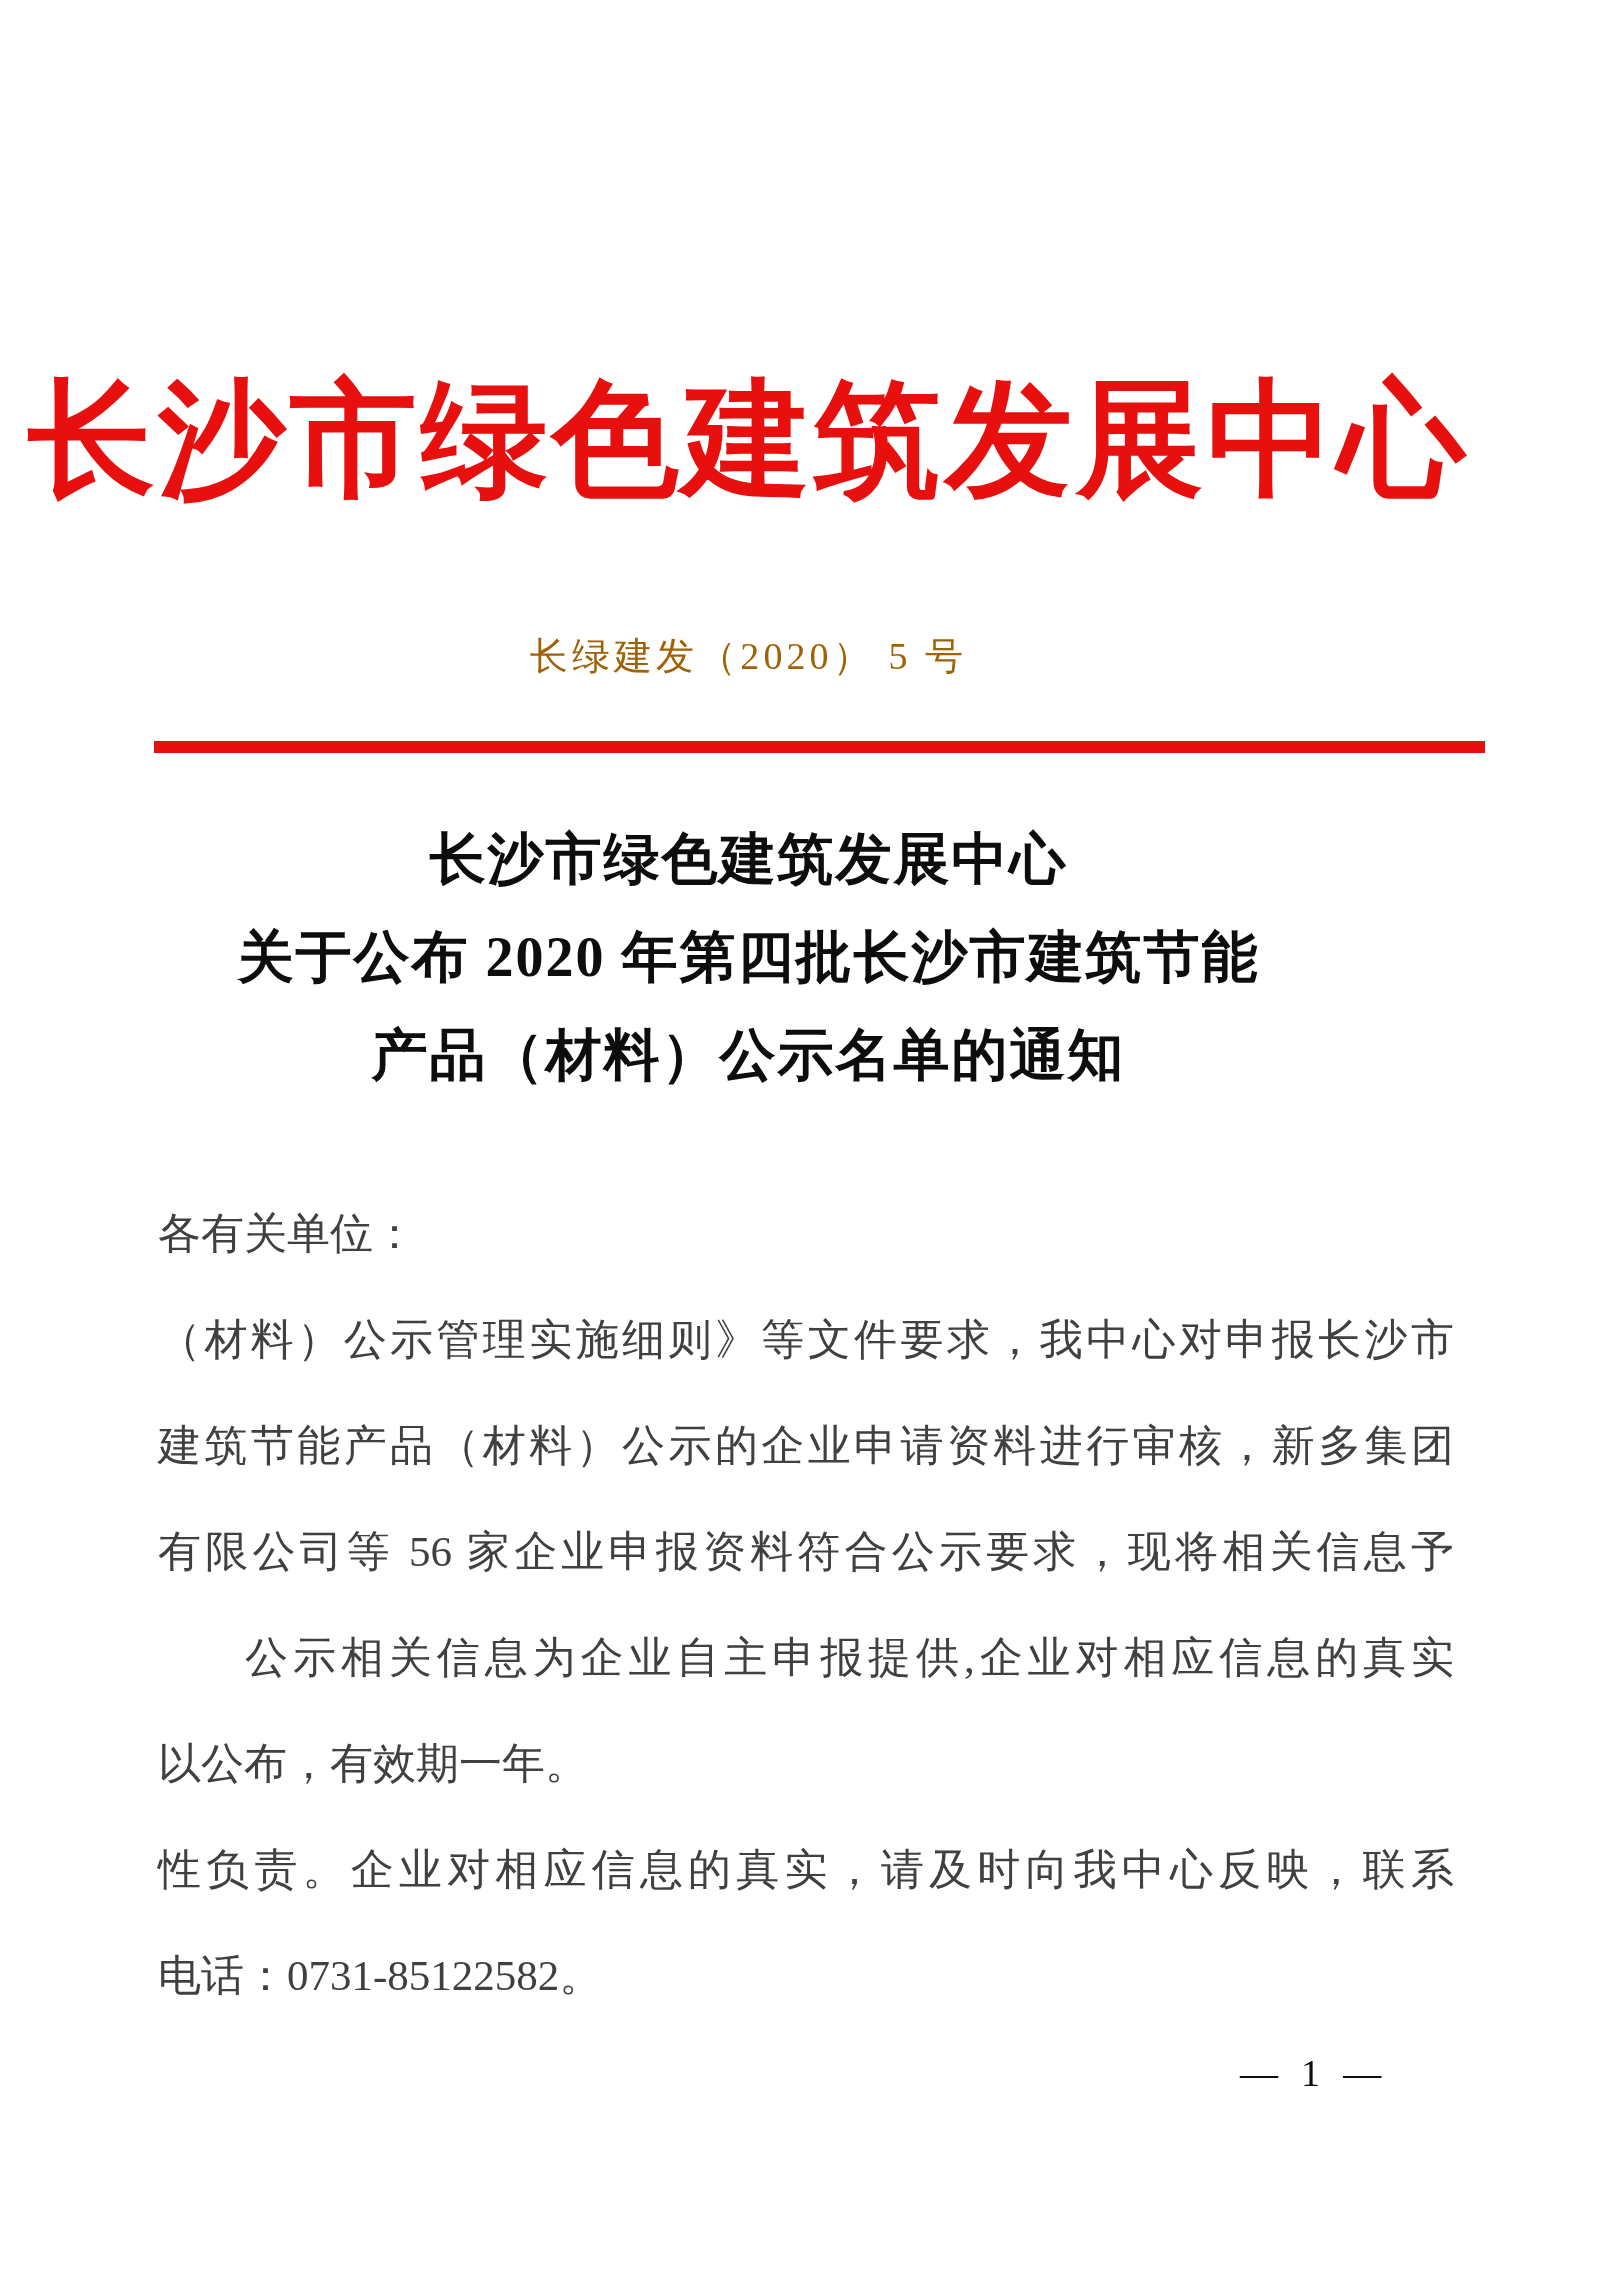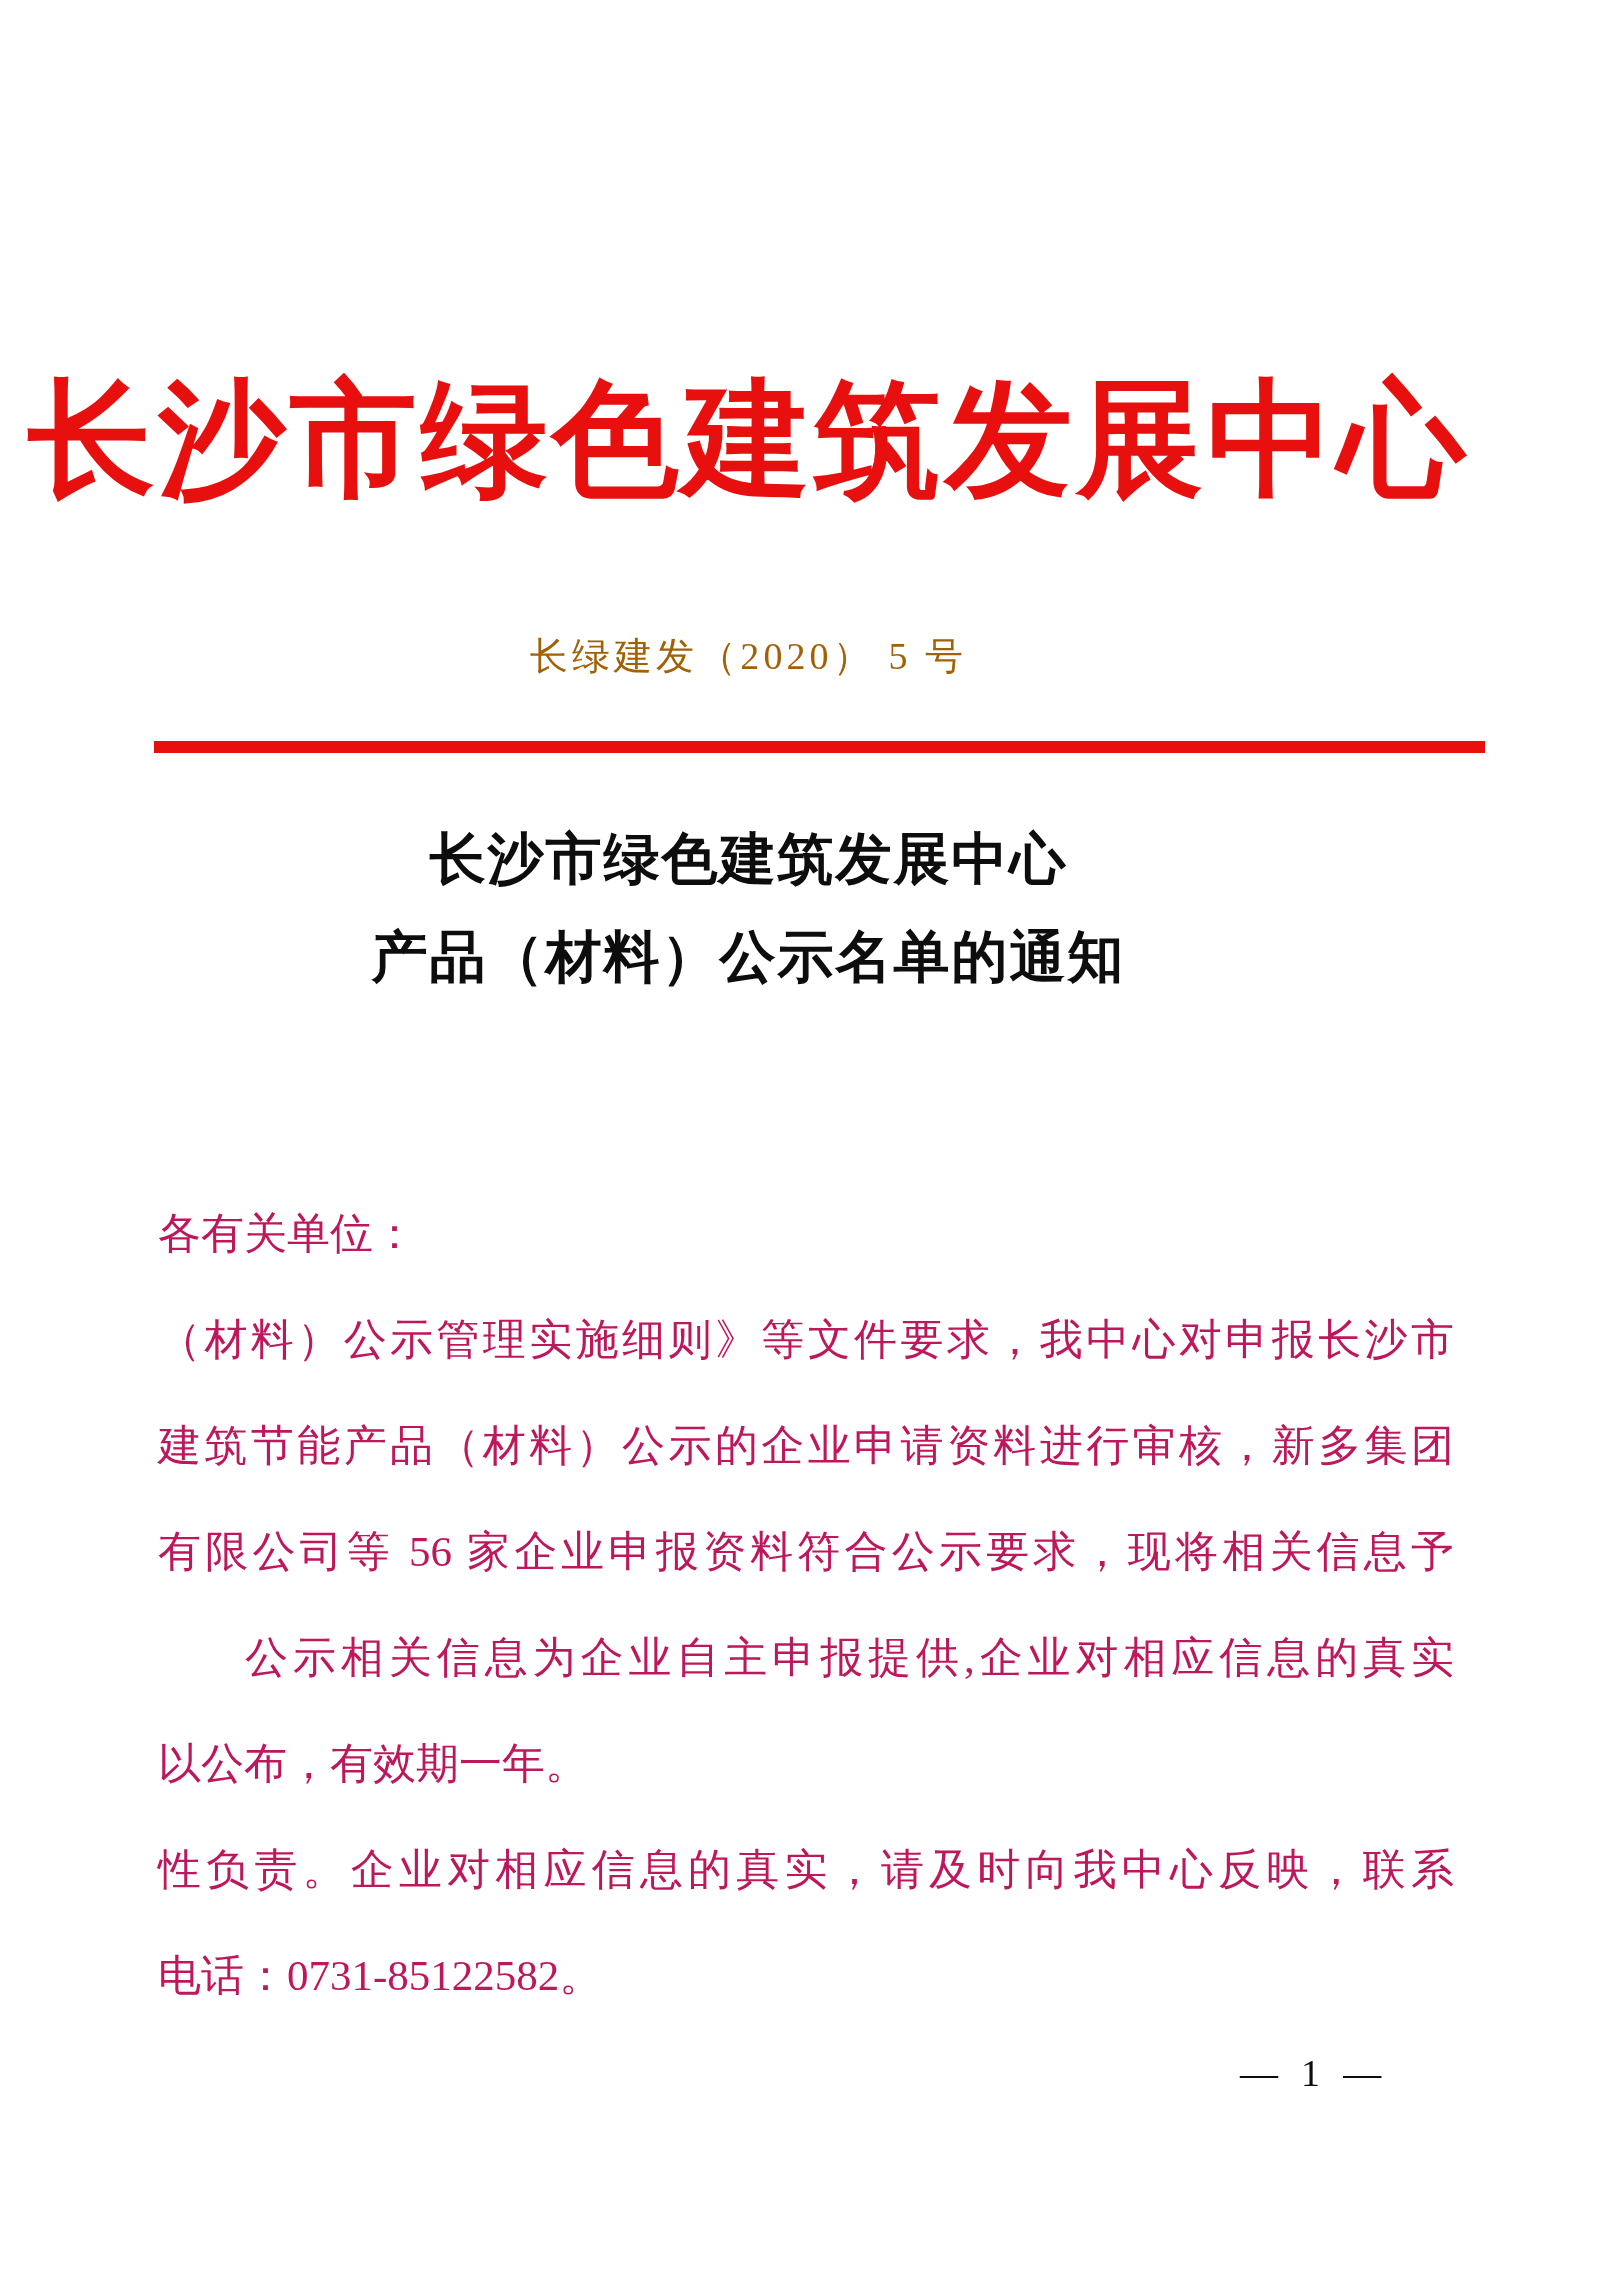--- a/index.html
+++ b/index.html
@@ -65,21 +65,21 @@
     letter-spacing: 2px;
   }
   
   .body-text {
     position: absolute;
     top: 1181px;
     left: 158px;
     width: 1296px;
     font-size: 43px;
     line-height: 106px;
-    color: #be185d;
+    color: #404040;
   }
   .body-line {
     width: 100%;
   }
   .fill {
     text-align: justify;
     text-align-last: justify;
   }
   .indent {
     text-indent: 87px;
@@ -100,20 +100,21 @@
 <div class="page">
 
   <div class="org-title">长沙市绿色建筑发展中心</div>
 
   <div class="doc-number">长绿建发（2020） 5 号</div>
 
   <div class="red-rule"></div>
 
   <div class="doc-title">
     <div class="title-line">长沙市绿色建筑发展中心</div>
+    <div class="title-line">关于公布 2020 年第四批长沙市建筑节能</div>
     <div class="title-line">产品（材料）公示名单的通知</div>
   </div>
 
   <div class="body-text">
     <div class="body-line">各有关单位：</div>
 
     <div class="body-line fill">（材料）公示管理实施细则》等文件要求，我中心对申报长沙市</div>
     <div class="body-line fill">建筑节能产品（材料）公示的企业申请资料进行审核，新多集团</div>
     <div class="body-line fill">有限公司等 56 家企业申报资料符合公示要求，现将相关信息予</div>
     <div class="body-line fill indent">公示相关信息为企业自主申报提供,企业对相应信息的真实</div>

